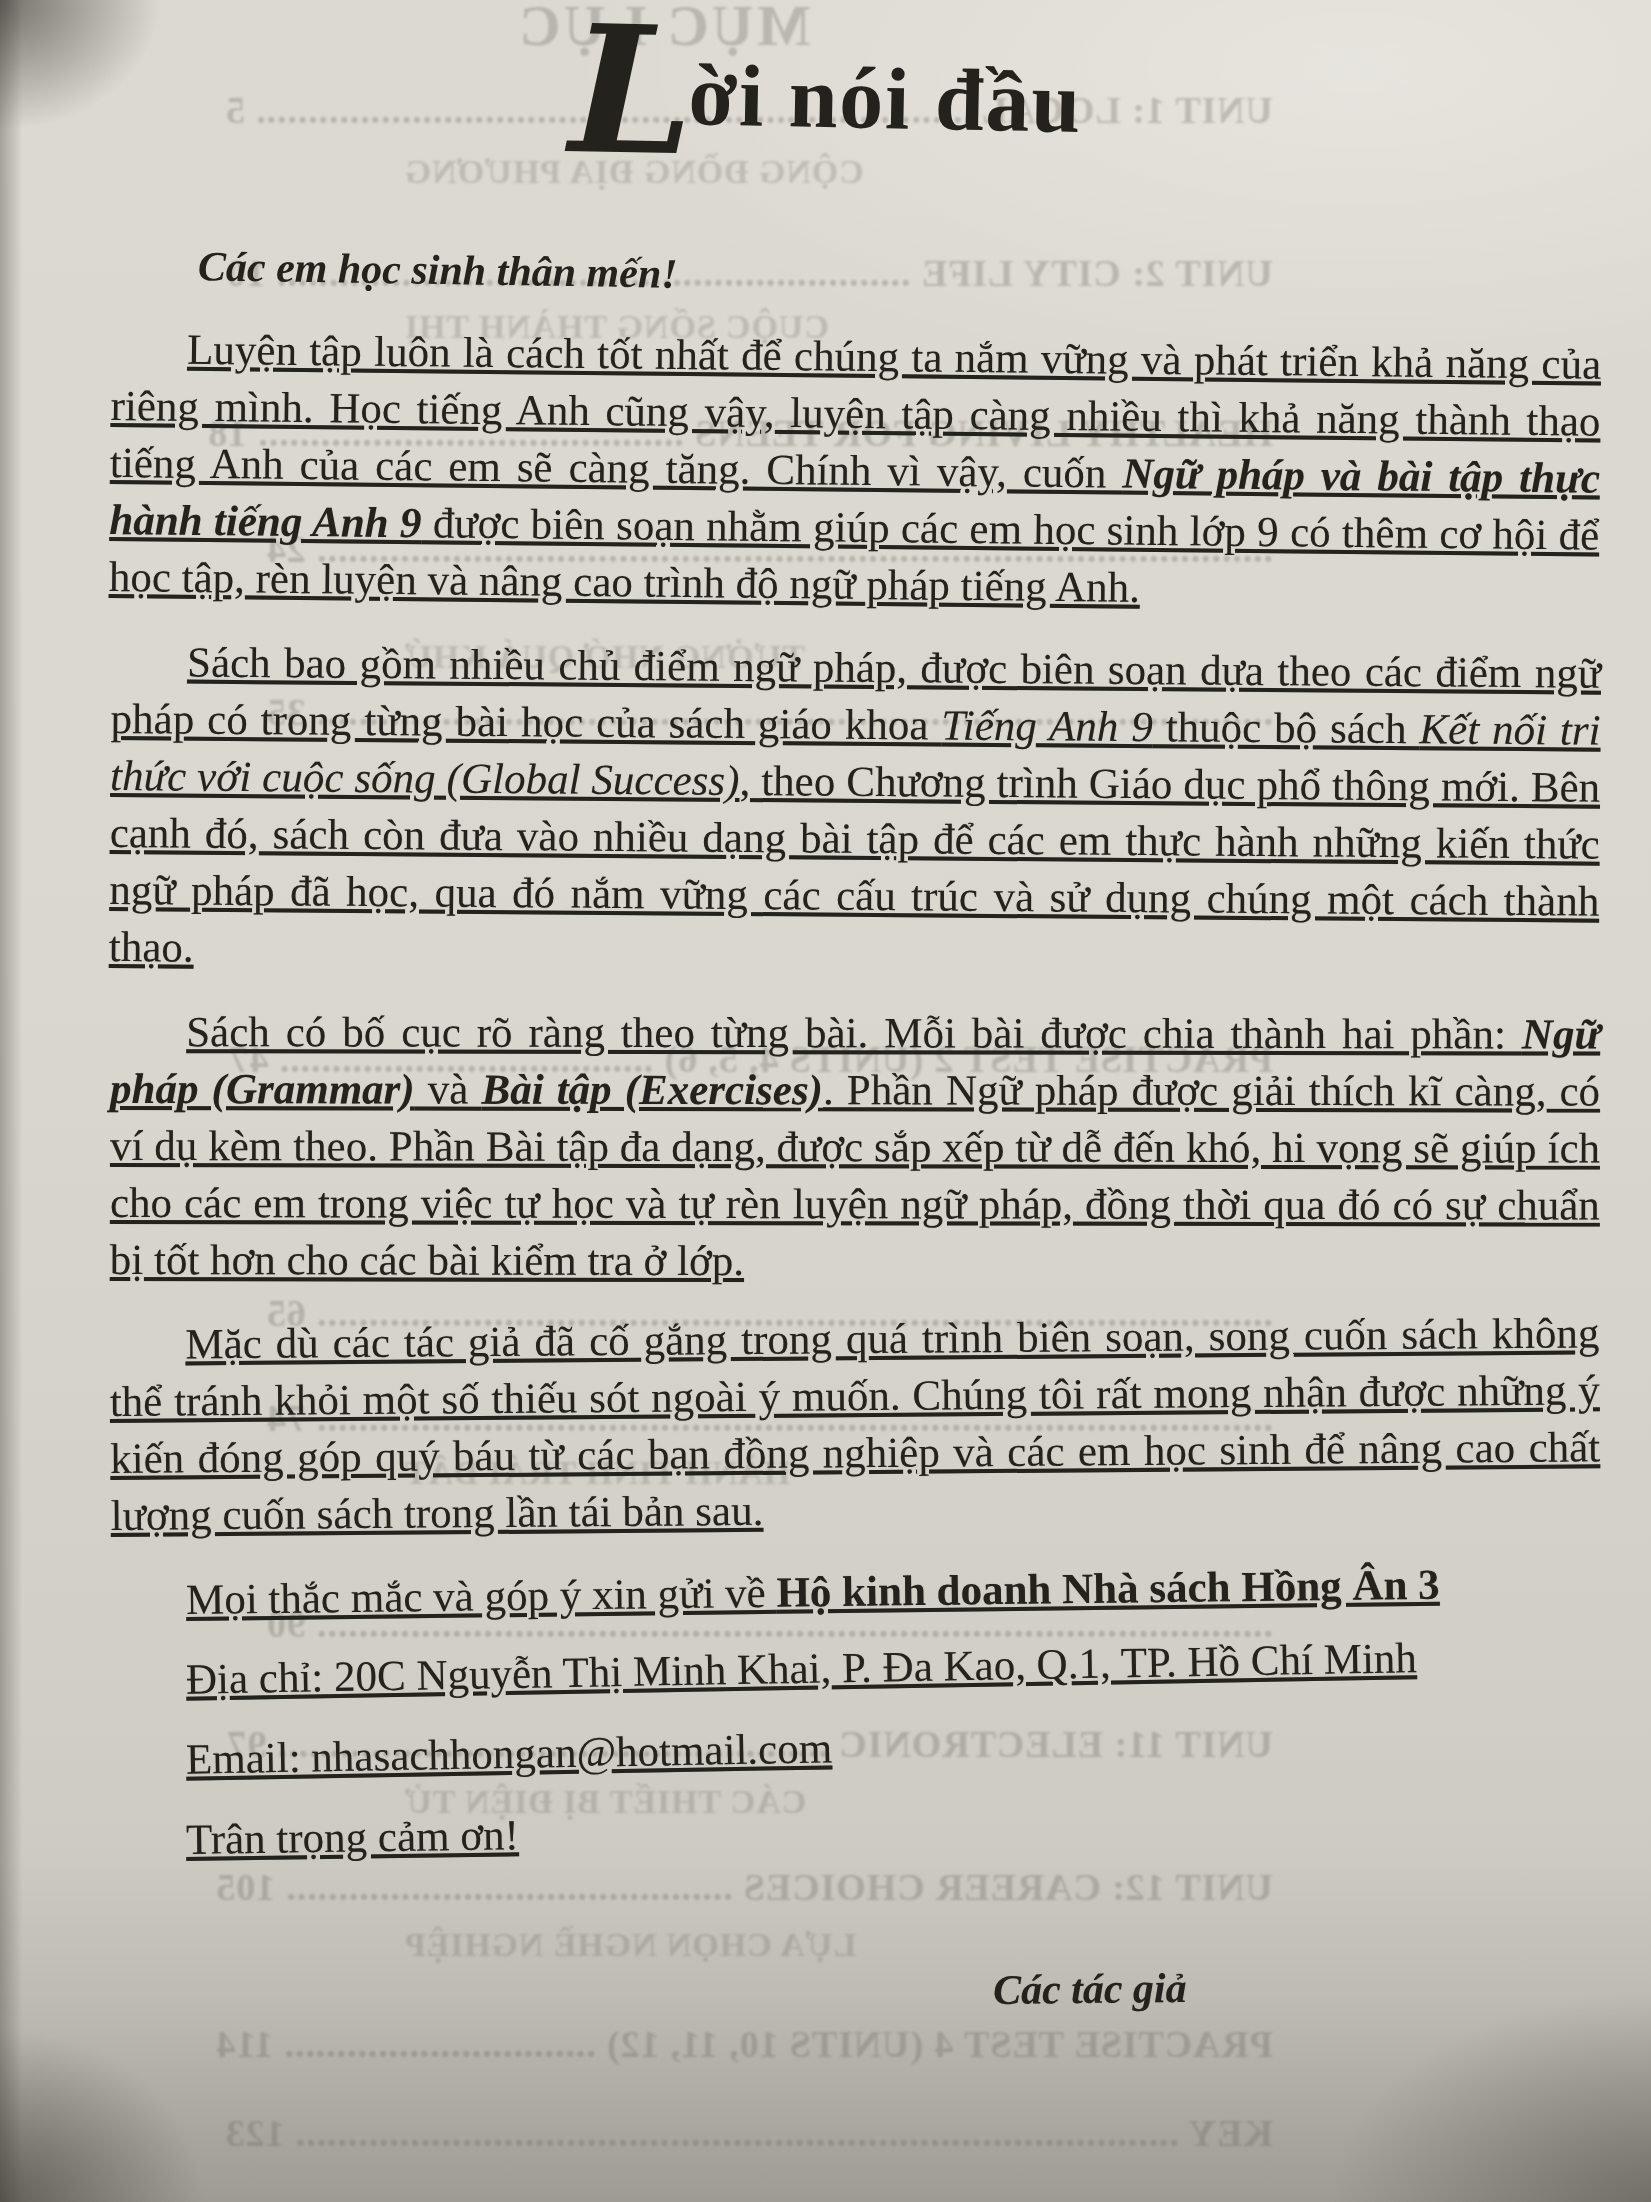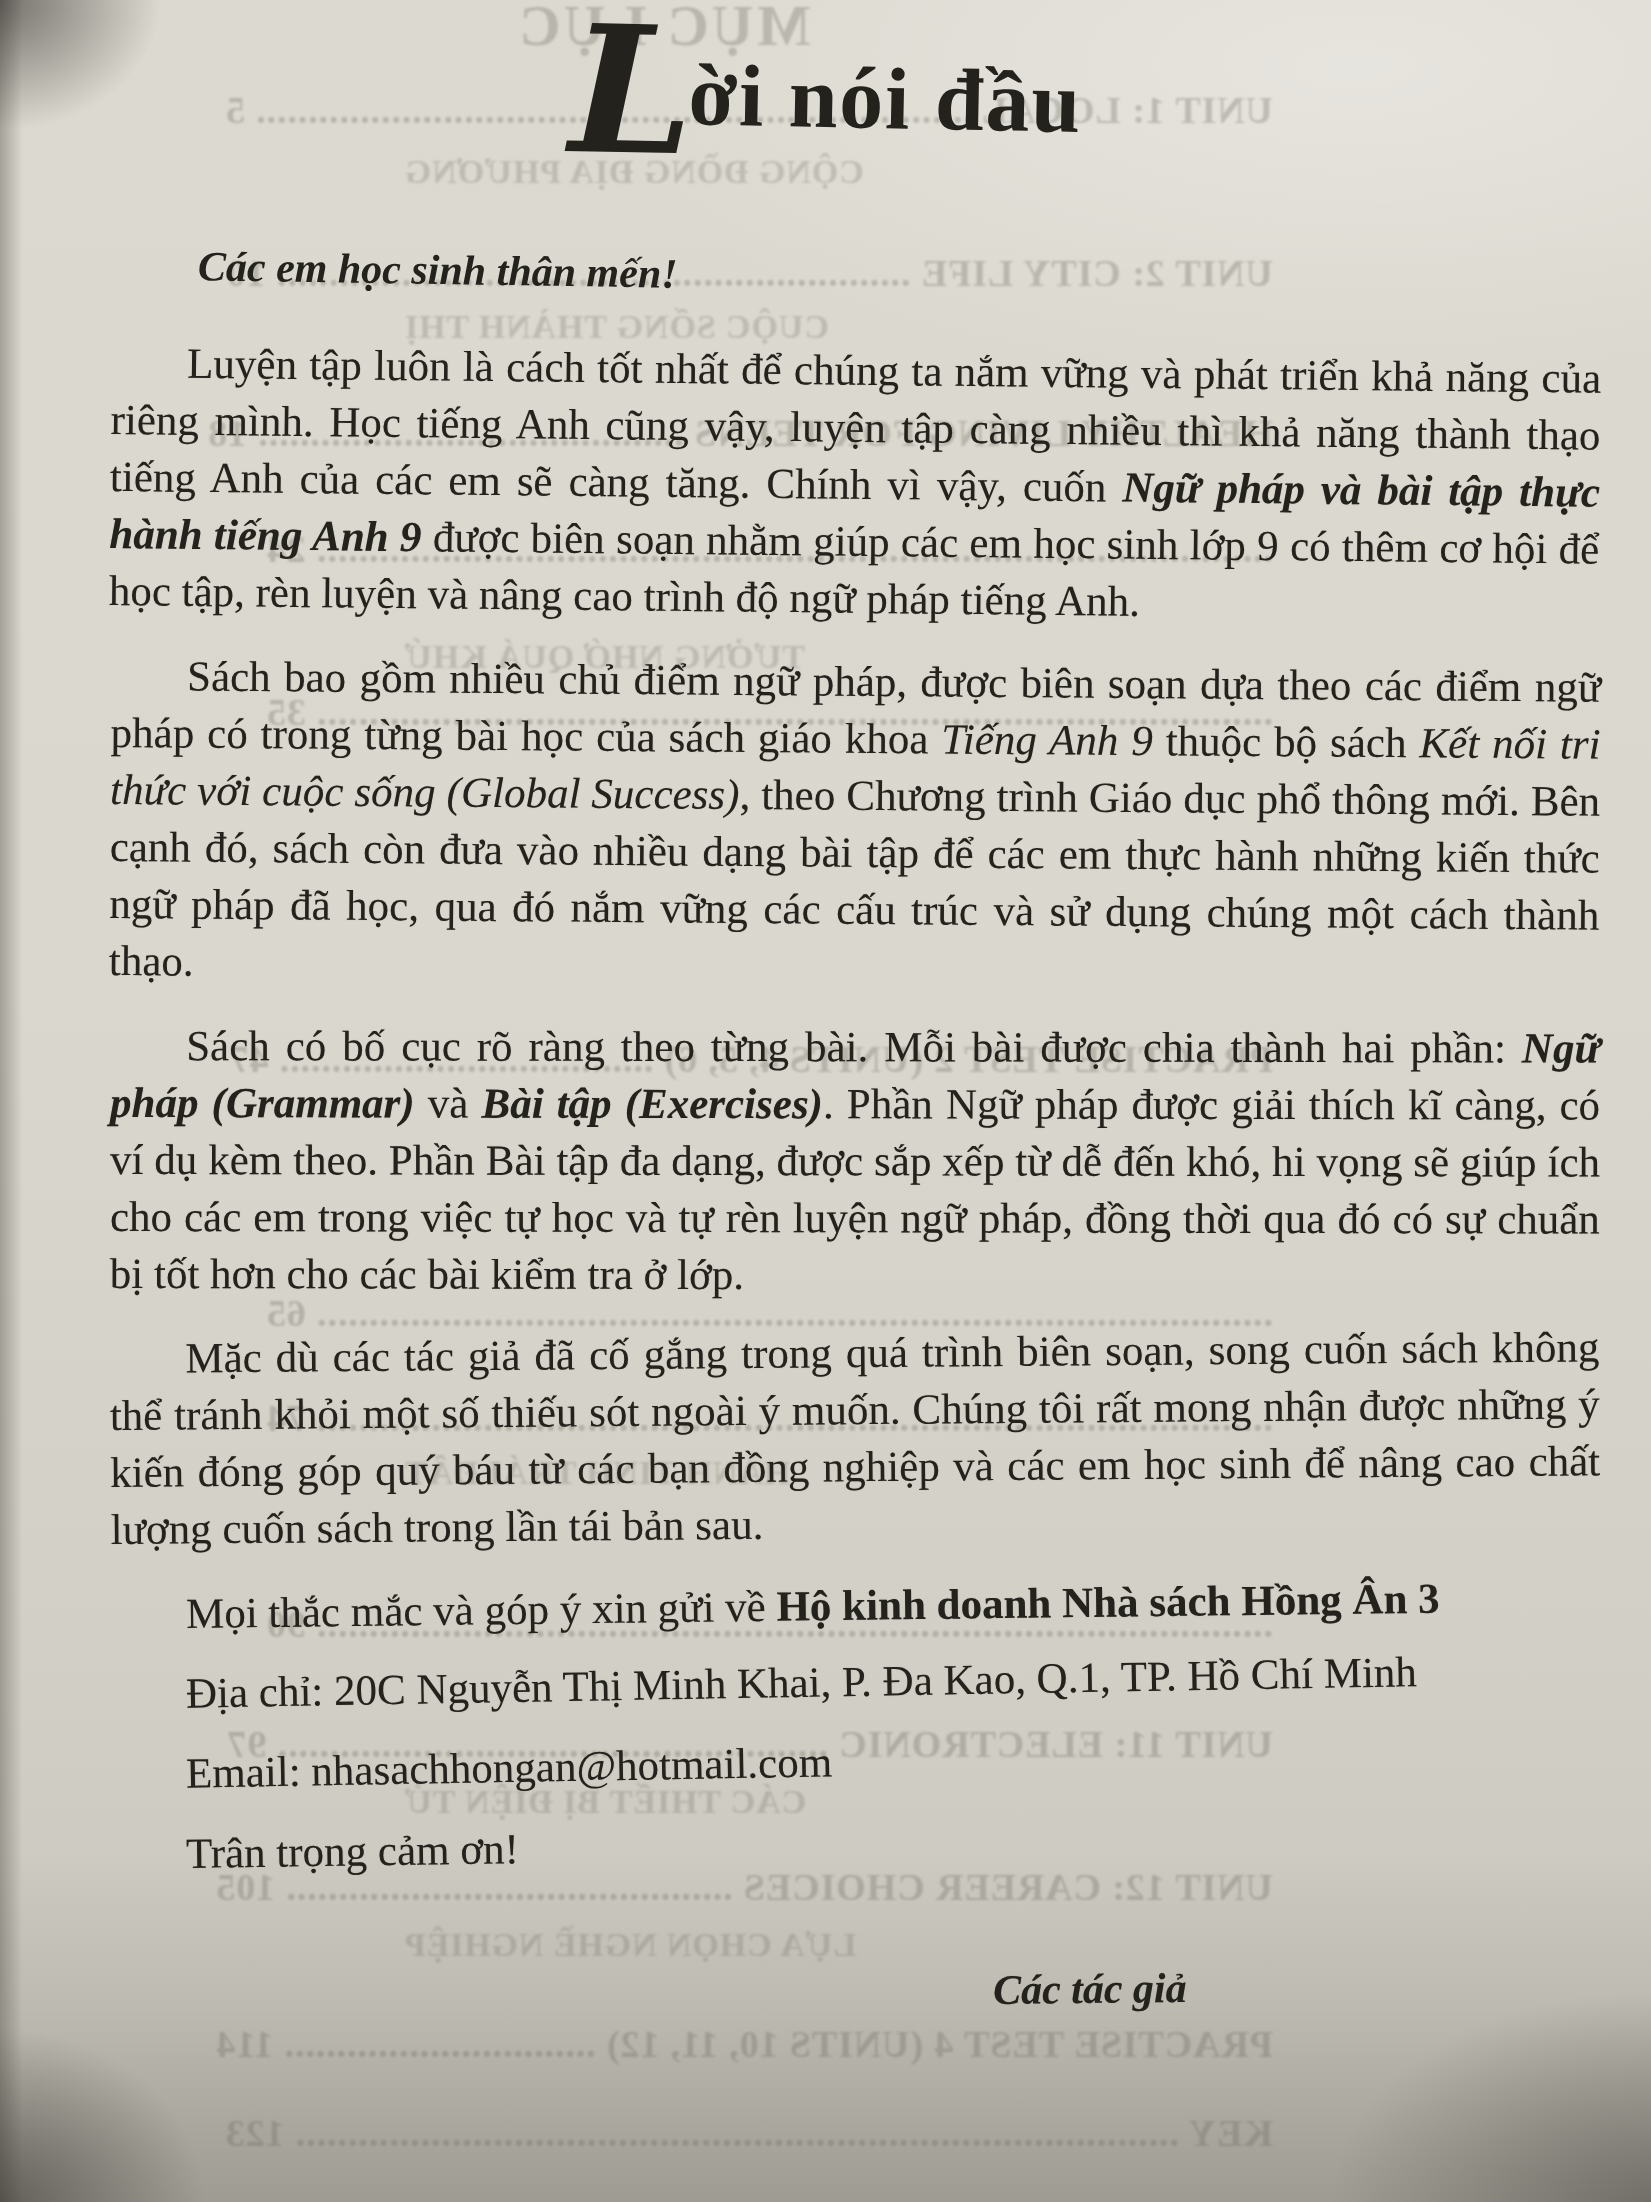--- a/index.html
+++ b/index.html
@@ -64,23 +64,24 @@
   .title .rest{
     font-size:88px;font-weight:bold;letter-spacing:1.7px;
     font-family:"Liberation Serif", serif;
   }
   .greeting{
     position:absolute;left:198px;top:246px;
     font-size:42px;font-style:italic;font-weight:bold;
     transform:rotate(.9deg);
   }
   .body-text{
-    position:absolute;left:110px;top:334px;width:1490px;
+    position:absolute;left:110px;top:320px;width:1490px;
     font-size:43px;line-height:57px;text-align:justify;
     text-shadow:0 0 0.9px rgba(36,34,29,.35);
+    text-decoration:underline;
   }
   .body-text p{margin:0 0 28px 0;text-indent:76px;transform-origin:0 50%;}
   .body-text p:nth-of-type(1){transform:rotate(.6deg);}
   .body-text p:nth-of-type(2){transform:rotate(.45deg);}
   .body-text p:nth-of-type(3){transform:rotate(.1deg);}
   .body-text p:nth-of-type(4){transform:rotate(-.45deg);}
   .body-text p.contact{text-align:left;margin:22.4px 0 23px 0;}
   .body-text p:nth-of-type(5){transform:rotate(-.7deg);}
   .body-text p:nth-of-type(6){transform:rotate(-1.0deg);}
   .body-text p:nth-of-type(7){transform:rotate(-1.0deg);}

